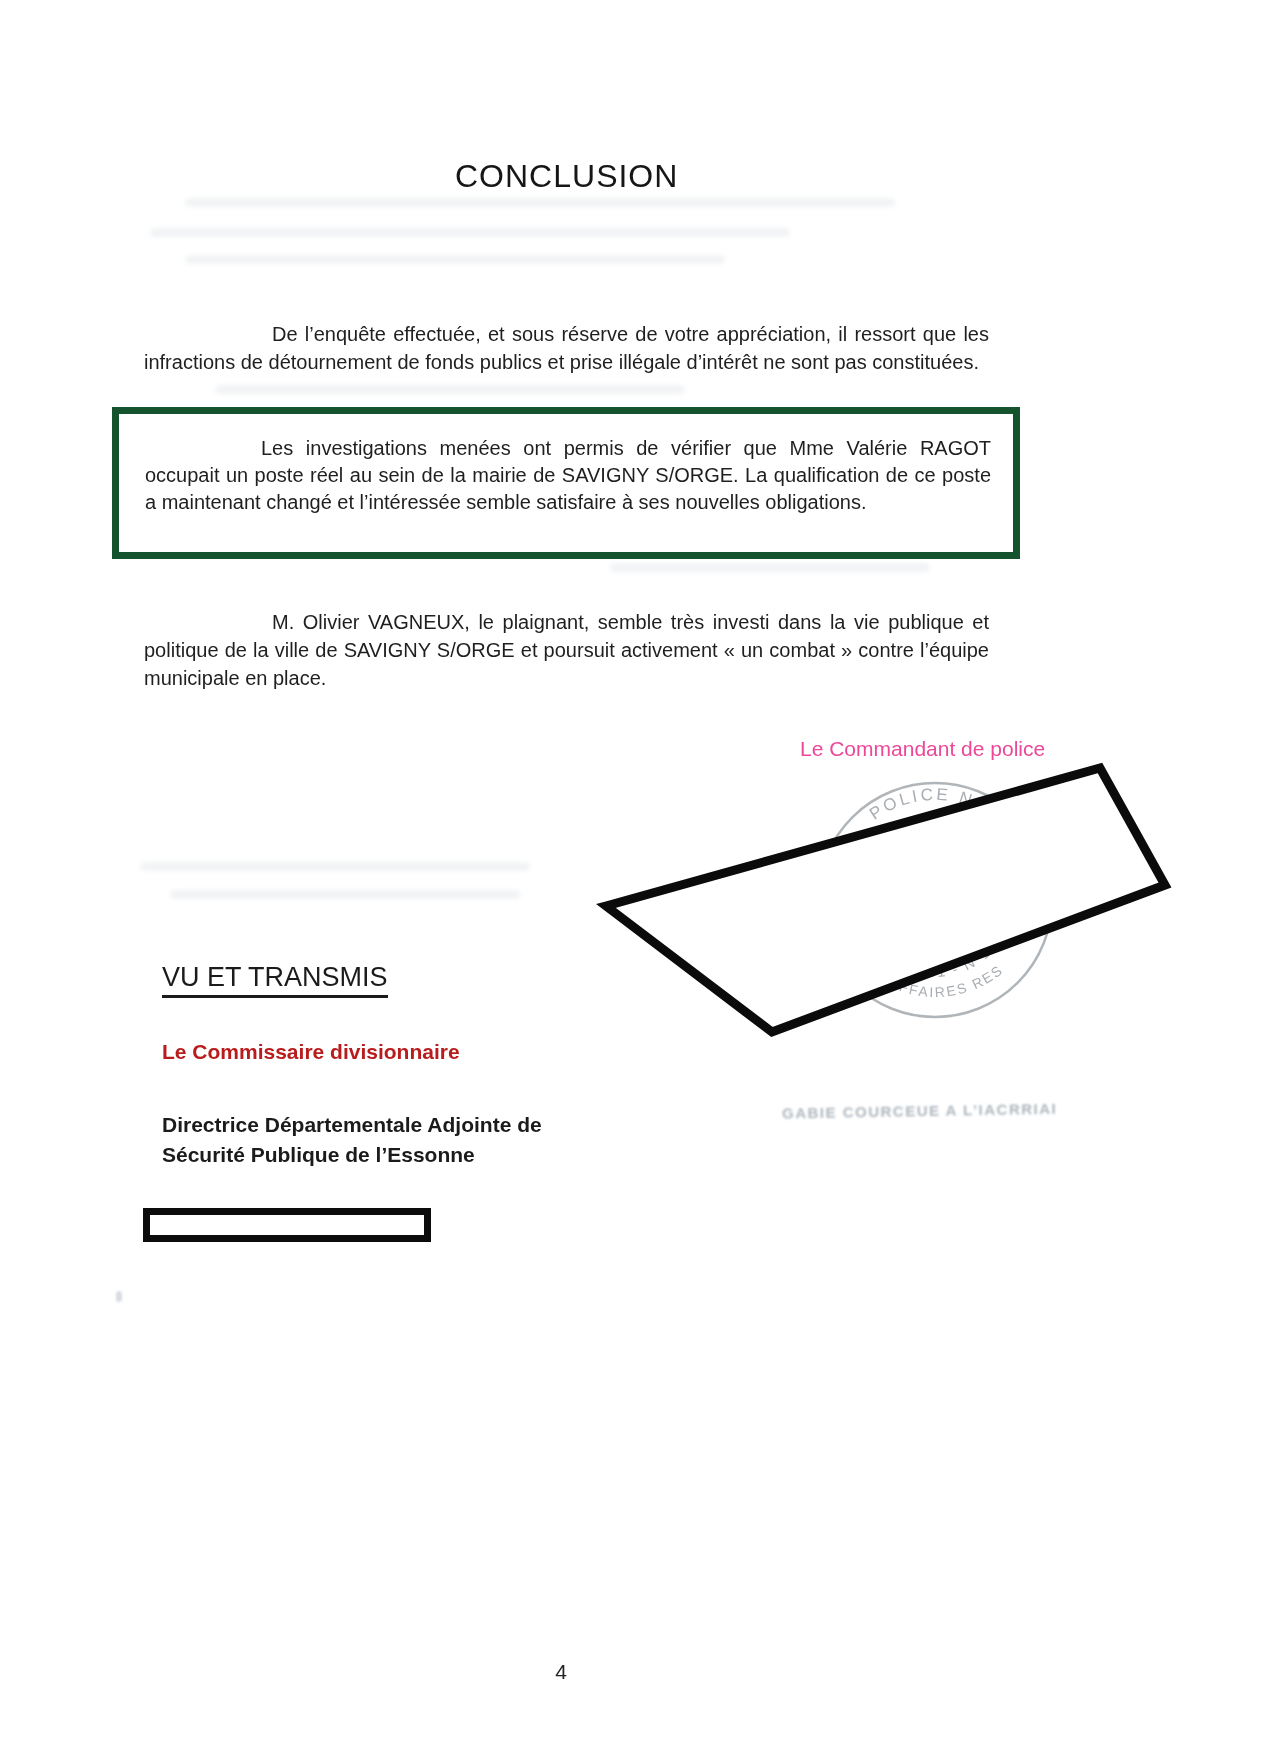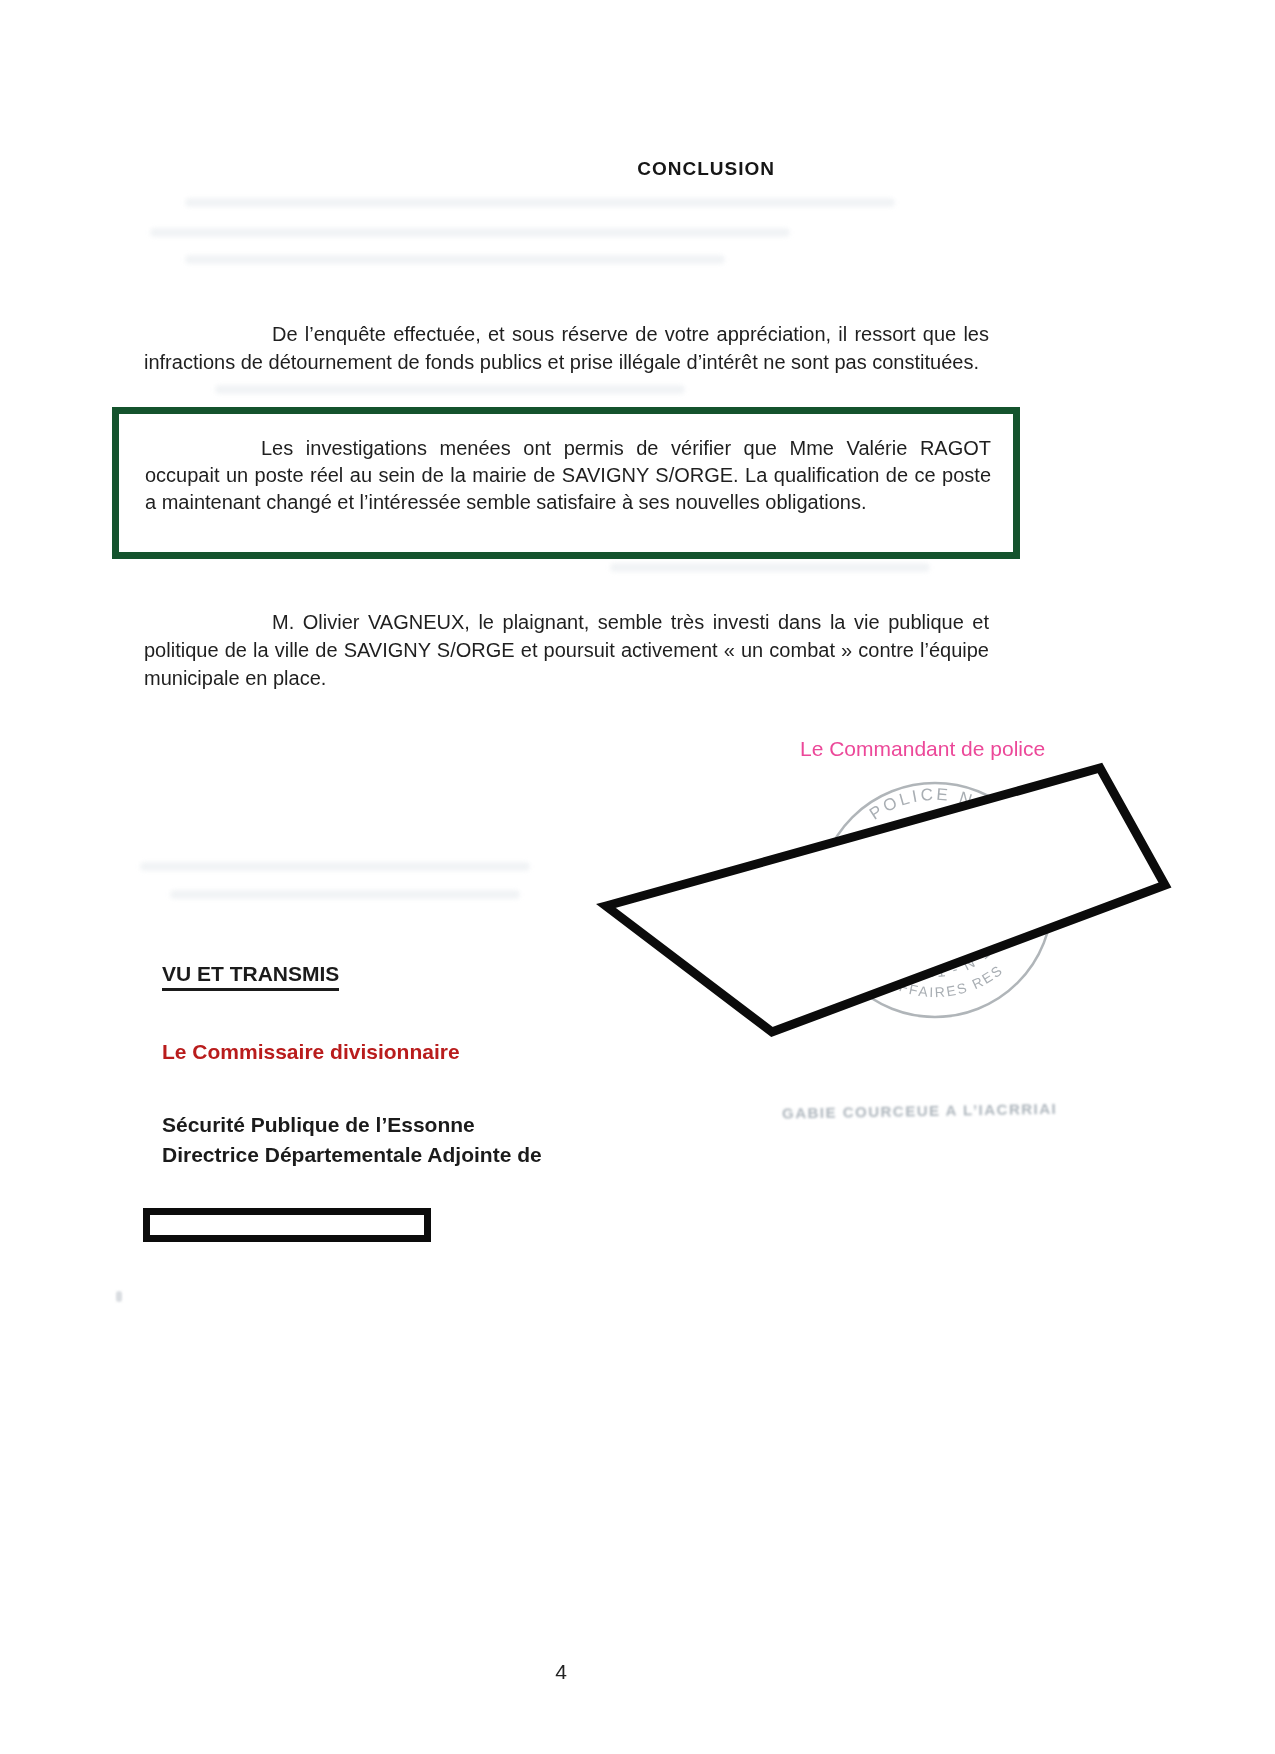--- a/index.html
+++ b/index.html
@@ -6,21 +6,21 @@
   .page{
     position:relative;
     width:1275px;height:1754px;
     background:#ffffff;
     font-family:"Liberation Sans", sans-serif;
     color:#1c1c1c;
     overflow:hidden;
   }
   .doc-title{
     position:absolute;left:455px;top:158px;width:320px;
-    text-align:right;font-size:19px;font-weight:bold;letter-spacing:1px;
+    text-align:left;font-size:32px;font-weight:normal;letter-spacing:1px;
     color:#161616;
   }
   .body-par{
     position:absolute;left:144px;width:845px;
     font-size:20px;line-height:28px;text-align:justify;
     text-indent:128px;color:#1f1f1f;
   }
   .par-1{top:300px;}
   .par-3{top:588px;}
   .highlight-box{
@@ -42,21 +42,21 @@
     position:absolute;left:810px;top:775px;width:250px;height:250px;
     z-index:2;filter:blur(0.5px);opacity:.85;
   }
   .stamp-svg text{fill:#9aa0a6;font-family:"Liberation Sans",sans-serif;}
   .redaction-bar-svg{
     position:absolute;left:560px;top:715px;width:650px;height:360px;
     z-index:3;
   }
   .vu-transmis{
     position:absolute;left:162px;top:962px;
-    font-size:21px;font-weight:bold;color:#1b1b1b;
+    font-size:27px;font-weight:normal;color:#1b1b1b;
     border-bottom:3px solid #1b1b1b;padding-bottom:2px;
     z-index:4;white-space:nowrap;
   }
   .commissaire{
     position:absolute;left:162px;top:1040px;
     font-size:21px;font-weight:bold;color:#b91c1c;white-space:nowrap;z-index:4;
   }
   .directrice{
     position:absolute;left:162px;top:1110px;
     font-size:21px;font-weight:bold;line-height:30px;color:#1b1b1b;z-index:4;
@@ -128,22 +128,22 @@
     </text>
   </svg>
 
   <svg class="redaction-bar-svg" viewBox="0 0 650 360">
     <polygon points="46,191 540,53 605,170 212,317" fill="#ffffff" stroke="#0b0b0b" stroke-width="9" stroke-linejoin="miter"></polygon>
   </svg>
 
   <div class="vu-transmis">VU ET TRANSMIS</div>
   <div class="commissaire">Le Commissaire divisionnaire</div>
   <div class="directrice">
+    <div>Directrice Départementale Adjointe de</div>
     <div>Sécurité Publique de l’Essonne</div>
-    <div>Directrice Départementale Adjointe de</div>
   </div>
 
   <div class="stamp-smudge">GABIE COURCEUE A L’IACRRIAI</div>
 
   <div class="redaction-box"></div>
 
   <div class="page-number">4</div>
 
 </div>
 

